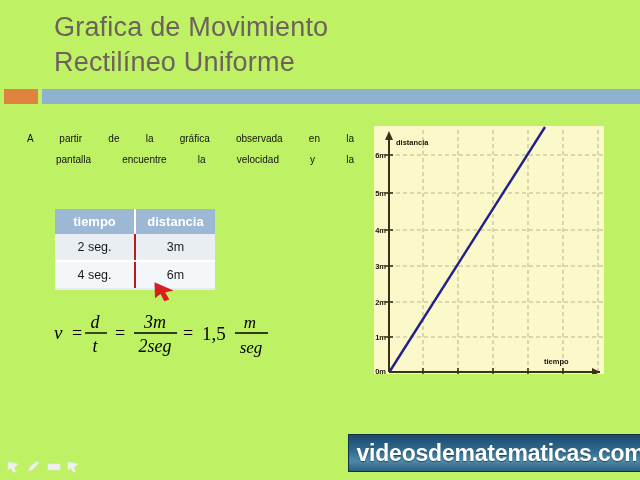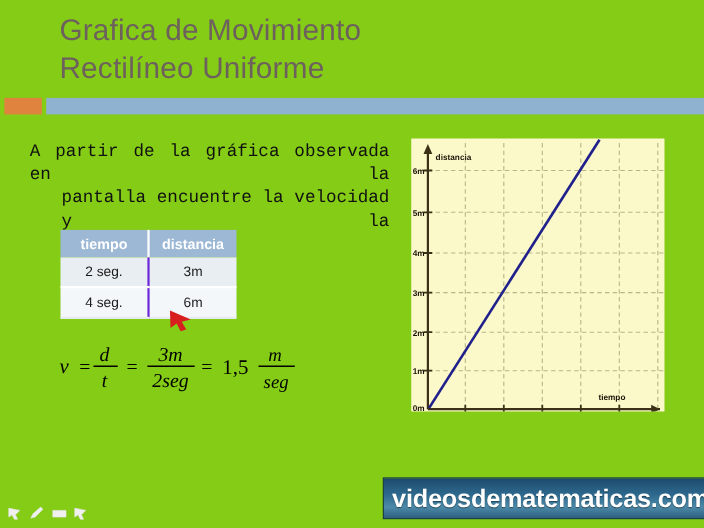--- a/index.html
+++ b/index.html
@@ -1,55 +1,54 @@
 <!DOCTYPE html>
 <html><head>
 <meta charset="utf-8">
 <style>
   html,body{margin:0;padding:0;}
   body{
     width:640px;height:480px;background:#ffffff;overflow:hidden;
     font-family:"Liberation Sans","DejaVu Sans",sans-serif;
     position:relative;
   }
-  .slide{position:absolute;inset:0;background:#84cc16;}
+  .slide{position:absolute;inset:0;background:#bef264;}
 
   
   .title-block{position:absolute;left:54px;top:10px;width:520px;}
   .title-line{
     color:#6e615d;font-size:27px;line-height:35px;font-weight:400;
     letter-spacing:.2px;white-space:nowrap;
   }
   .accent-row{position:absolute;left:0;top:89px;width:640px;height:15px;}
   .accent-orange{position:absolute;left:4px;top:0;width:34px;height:15px;background:#e0833f;}
   .accent-blue{position:absolute;left:42px;top:0;right:0;height:15px;background:#8fb2d0;}
 
   
   .para{
     position:absolute;left:27px;top:128px;width:327px;
-    font-size:16px;line-height:21px;color:#111;
+    font-size:10px;line-height:21px;color:#111;
     text-align:justify;
-    font-family:Liberation Mono, monospace;
   }
   .para .l1{display:block;text-align:justify;text-align-last:justify;}
   .para .l2{display:block;padding-left:29px;text-align:justify;text-align-last:justify;}
   .para .l3{display:block;padding-left:29px;}
 
   
   .tbl{position:absolute;left:55px;top:209px;width:160px;
        border-collapse:collapse;table-layout:fixed;}
   .tbl th{
     background:#9cb8d4;color:#ffffff;font-weight:bold;font-size:13px;
     padding:5px 0 5px 0;text-align:center;height:13px;
     border-right:2px solid #ffffff;
   }
   .tbl th:last-child{border-right:none;}
   .tbl td{
     font-size:12.5px;color:#1a1a1a;text-align:center;padding:6px 0;
-    border-right:2px solid #6d28d9;border-bottom:2px solid #ffffff;
+    border-right:2px solid #b91c1c;border-bottom:2px solid #ffffff;
   }
   .tbl td:last-child{border-right:none;}
   .tbl tr.r1 td{background:#e9eef3;}
   .tbl tr.r2 td{background:#f4f7fa;text-align:center;}
   .tbl tr.r2 td{border-bottom:2px solid #e6ebf0;}
 
   .arrow-red{position:absolute;left:152px;top:280px;width:26px;height:22px;}
 
   
   .formula{

